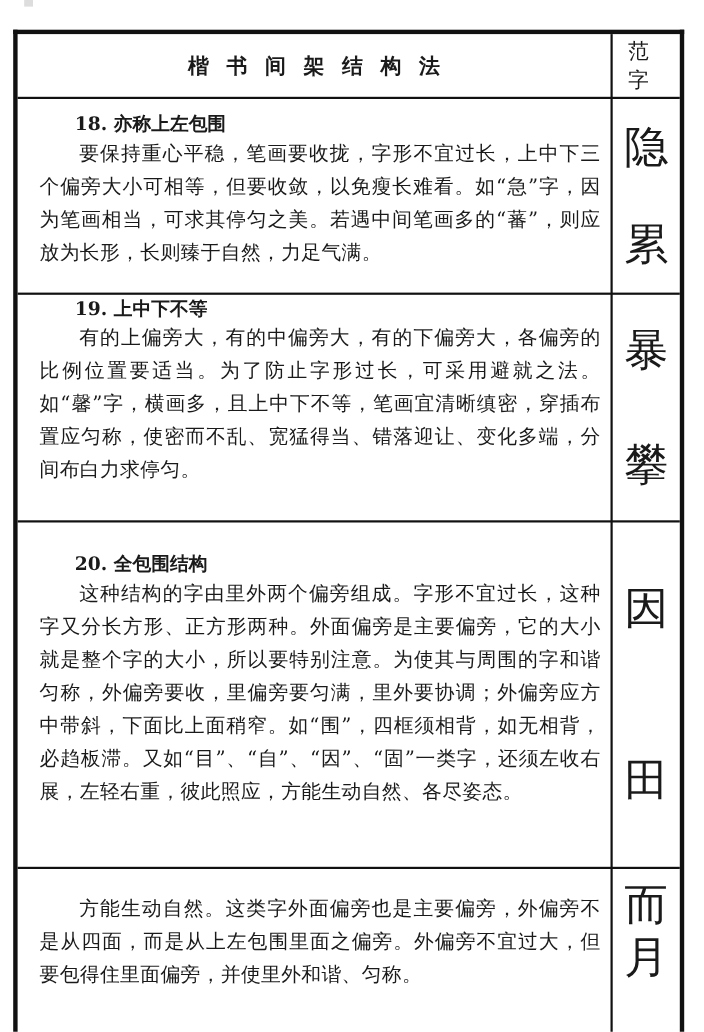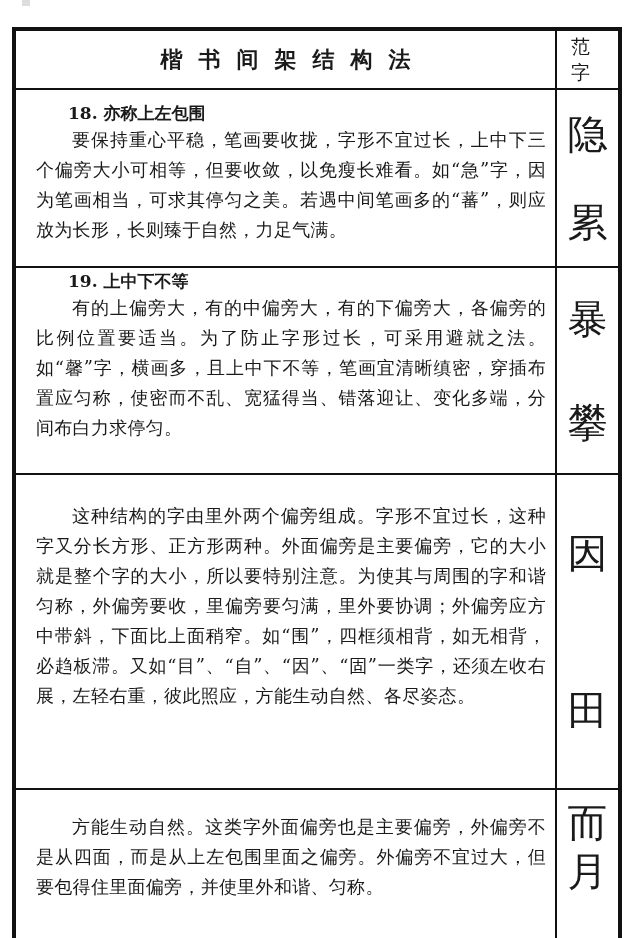--- a/index.html
+++ b/index.html
@@ -1,20 +1,20 @@
 <!DOCTYPE html>
 <html><head>
   <meta charset="utf-8">
   <style>
     html, body { margin: 0; padding: 0; background: #ffffff; }
     body { width: 640px; height: 938px; position: relative; overflow: hidden; font-family: "DejaVu Serif", "Liberation Serif", serif; color: #1a1a1a; }
     .table { position: absolute; left: 12px; top: 27px; width: 610px; height: 930px; border: 4px solid #111; border-bottom: none; box-sizing: border-box; }
     .col-divider { position: absolute; left: 539px; top: 0; bottom: 0; border-left: 2px solid #111; }
     .hline { position: absolute; left: 0; right: 0; border-top: 2px solid #111; }
-    .header-title { position: absolute; left: 0; width: 539px; top: 0; height: 57px; display: flex; align-items: center; justify-content: center; font-family: "DejaVu Sans", "Liberation Sans", sans-serif; font-weight: bold; font-size: 22px; letter-spacing: 16px; padding-left: 16px; box-sizing: border-box; }
+    .header-title { position: absolute; left: 0; width: 539px; top: 0; height: 57px; display: flex; align-items: center; justify-content: center; font-family: "DejaVu Sans", "Liberation Sans", sans-serif; font-weight: bold; font-size: 19px; letter-spacing: 16px; padding-left: 16px; box-sizing: border-box; }
     .header-sample { position: absolute; left: 541px; right: 0; top: 0; height: 57px; display: flex; align-items: center; justify-content: center; font-family: "DejaVu Sans", "Liberation Sans", sans-serif; font-size: 19px; letter-spacing: 14px; padding-left: 14px; box-sizing: border-box; }
     .section { position: absolute; left: 20px; width: 510px; }
     .section h3 { margin: 0; font-family: "DejaVu Sans", "Liberation Sans", sans-serif; font-weight: bold; font-size: 17px; line-height: 24px; }
     .section h3 .num { font-family: "DejaVu Serif", "Liberation Serif", serif; margin-left: 32px; }
     .section p { margin: 0; font-size: 18px; line-height: 30px; text-indent: 36px; text-align: justify; letter-spacing: 0.3px; }
     .samples { position: absolute; left: 541px; right: 0; display: flex; flex-direction: column; align-items: center; justify-content: space-around; font-family: "DejaVu Serif", "Liberation Serif", serif; font-size: 40px; line-height: 44px; }
     .sample-char { display: block; }
     .corner-mark { position: absolute; left: 22px; top: 0px; width: 8px; height: 6px; background: #ddd; }
   </style>
 </head>
@@ -43,20 +43,21 @@
     <h3><span class="num">19.</span> <span>上中下不等</span></h3>
     <p>有的上偏旁大，有的中偏旁大，有的下偏旁大，各偏旁的比例位置要适当。为了防止字形过长，可采用避就之法。如“馨”字，横画多，且上中下不等，笔画宜清晰缜密，穿插布置应匀称，使密而不乱、宽猛得当、错落迎让、变化多端，分间布白力求停匀。</p>
   </div>
   <div class="samples" style="top:237px; height:205px;">
     <span class="sample-char">暴</span>
     <span class="sample-char">攀</span>
   </div>
   <div class="hline" style="top:442px;"></div>
 
   <div class="section" style="top:470px;">
+    <h3><span class="num">20.</span> <span>全包围结构</span></h3>
     <p>这种结构的字由里外两个偏旁组成。字形不宜过长，这种字又分长方形、正方形两种。外面偏旁是主要偏旁，它的大小就是整个字的大小，所以要特别注意。为使其与周围的字和谐匀称，外偏旁要收，里偏旁要匀满，里外要协调；外偏旁应方中带斜，下面比上面稍窄。如“围”，四框须相背，如无相背，必趋板滞。又如“目”、“自”、“因”、“固”一类字，还须左收右展，左轻右重，彼此照应，方能生动自然、各尽姿态。</p>
   </div>
   <div class="samples" style="top:444px; height:313px;">
     <span class="sample-char">因</span>
     <span class="sample-char">田</span>
   </div>
   <div class="hline" style="top:757px;"></div>
 
   <div class="section" style="top:781px;">
     <p>方能生动自然。这类字外面偏旁也是主要偏旁，外偏旁不是从四面，而是从上左包围里面之偏旁。外偏旁不宜过大，但要包得住里面偏旁，并使里外和谐、匀称。</p>

